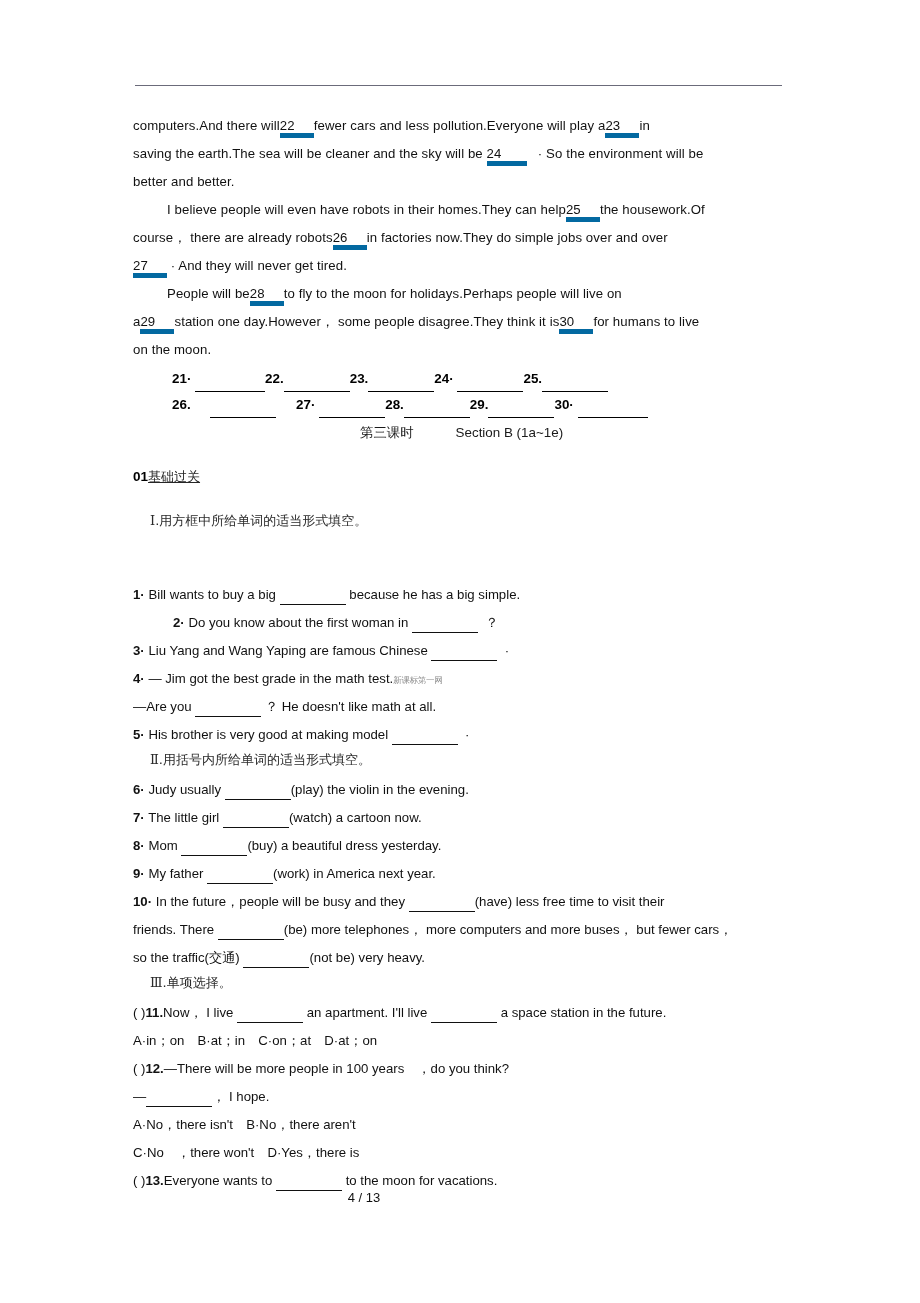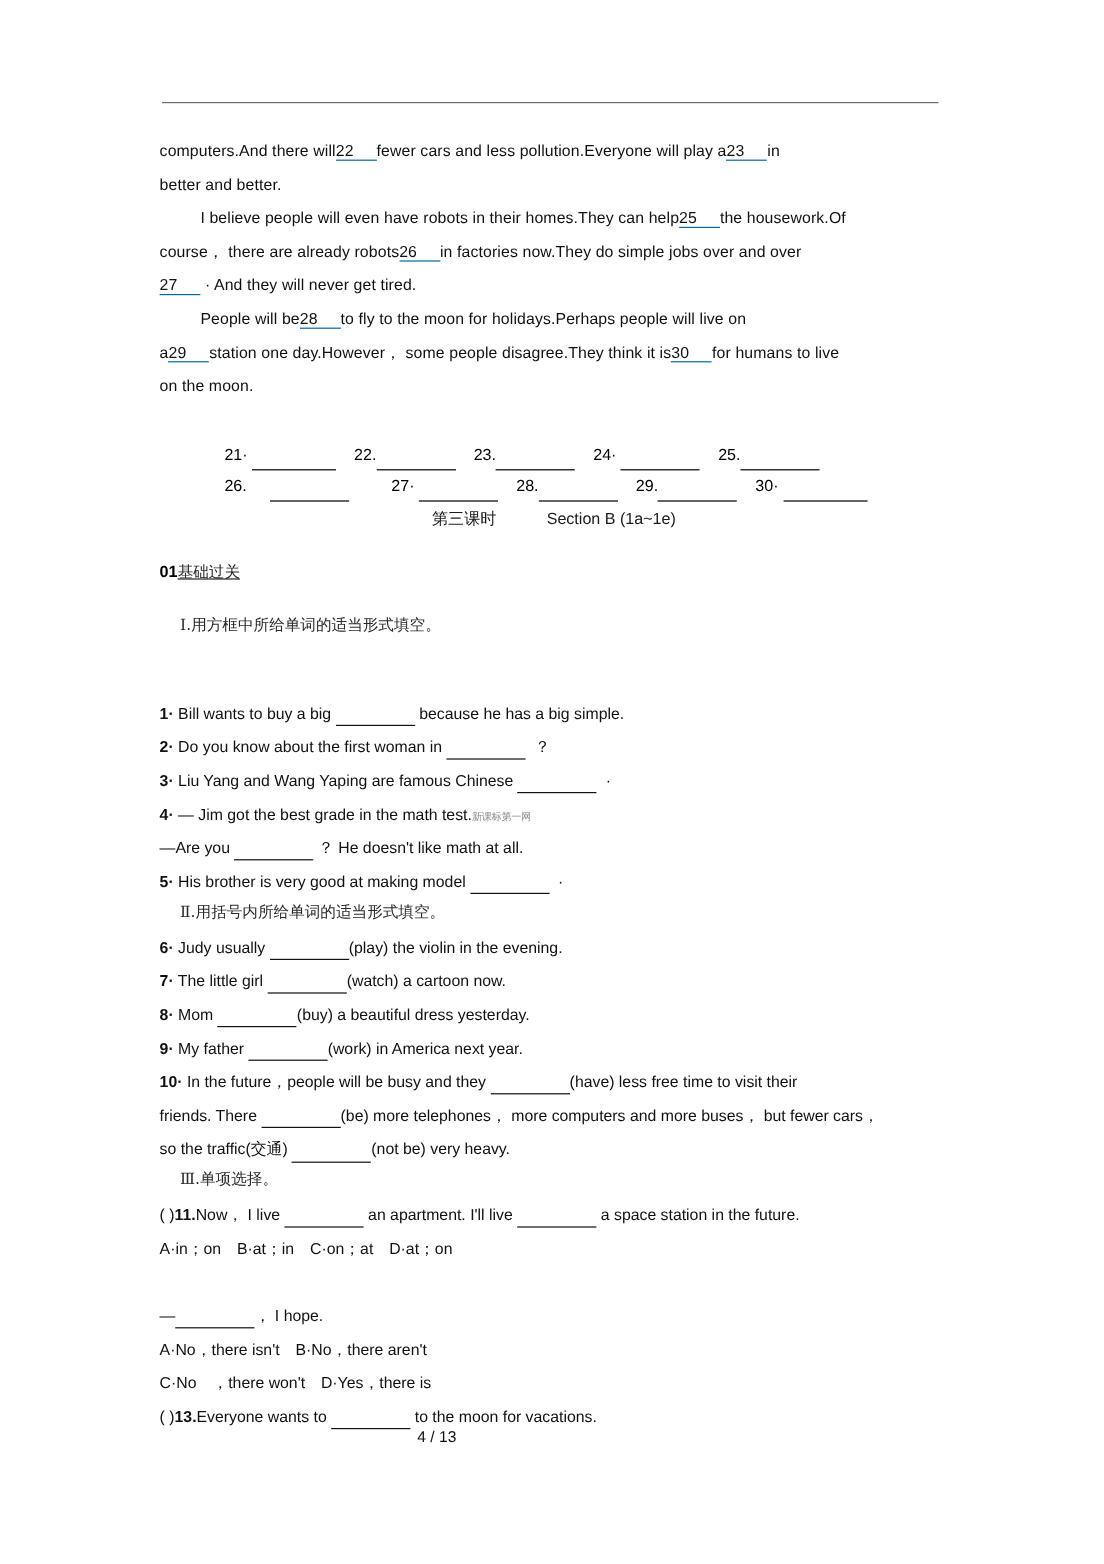--- a/index.html
+++ b/index.html
@@ -48,21 +48,21 @@
     text-align-last: left;
     margin: 0;
     color: #111;
     letter-spacing: 0.1px;
   }
   .para.just-all { text-align: justify; }
   .indent { display: inline-block; width: 34px; }
 
   .blk {
     display: inline-block;
-    border-bottom: 1px solid #0369a1;
+    border-bottom: 5px solid #0369a1;
     text-align: right;
     font-size: 13.2px;
     line-height: 14px;
     vertical-align: baseline;
   }
   .blk.w-sm { min-width: 34px; }
   .blk.w-md { min-width: 40px; }
 
   
   .ans-rows {
@@ -71,21 +71,21 @@
     top: 366px;
     width: 600px;
   }
   .ans-row {
     font-size: 13.4px;
     font-weight: bold;
     line-height: 26px;
     white-space: nowrap;
     color: #000;
   }
-  .ans-num { font-weight: normal; margin-left: 15px; }
+  .ans-num { font-weight: bold; }
   .ans-line {
     display: inline-block;
     border-bottom: 1.4px solid #000;
     height: 13px;
     vertical-align: bottom;
   }
   .al-70 { width: 70px; }
   .al-66 { width: 66px; }
   .sp-gap { display: inline-block; width: 16px; }
 
@@ -195,20 +195,21 @@
 <body>
 
 <div class="page">
 
   <div class="header-rule"></div>
 
   <div class="content">
 
     <p class="para just-all"><span>computers.And  there  will</span><span class="blk w-sm">22</span><span>fewer   cars  and  less  pollution.Everyone   will   play   a</span><span class="blk w-sm">23</span><span>in</span></p>
 
+    <p class="para"><span>saving the earth.The sea will be cleaner and the sky will be</span> <span class="blk w-md">24</span> &nbsp;&nbsp;<span>· So the environment will be</span></p>
 
     <p class="para"><span>better and better.</span></p>
 
     <p class="para"><span class="indent"></span><span>I believe people will even have robots in their homes.They can help</span><span class="blk w-sm">25</span><span>the housework.Of</span></p>
 
     <p class="para just-all"><span>course，  there  are  already  robots</span><span class="blk w-sm">26</span><span>in  factories  now.They  do  simple  jobs  over  and  over</span></p>
 
     <p class="para"><span class="blk w-sm">27</span> <span>· And they will never get tired.</span></p>
 
     <p class="para just-all"><span class="indent"></span><span>People  will   be</span><span class="blk w-sm">28</span><span>to  fly  to  the  moon  for  holidays.Perhaps  people  will   live  on</span></p>
@@ -246,21 +247,21 @@
   </div>
 
 
   <div class="q" style="top:585px;">
     <span class="qnum">1·</span>
     <span>Bill wants to buy a big</span>
     <span class="qblank"></span>
     <span>because he has a big simple.</span>
   </div>
 
-  <div class="q" style="top:613px;">
+  <div class="q" style="top:613px;margin-left:40px;">
     <span class="qnum">2·</span>
     <span>Do you know about the first woman in</span>
     <span class="qblank"></span>
     &nbsp;<span>？</span>
   </div>
 
   <div class="q" style="top:641px;">
     <span class="qnum">3·</span>
     <span>Liu Yang and Wang Yaping are famous Chinese</span>
     <span class="qblank"></span>
@@ -338,20 +339,23 @@
     <span class="qblank"></span>
     <span>an apartment. I'll live</span>
     <span class="qblank"></span>
     <span>a space station in the future.</span>
   </div>
 
   <div class="opts" style="top:1031px;">
     <span>A·in；on　B·at；in　C·on；at　D·at；on</span>
   </div>
 
+  <div class="q" style="top:1059px;">
+    <span class="paren">(        )</span><span class="qnum">12.</span><span>—There will be more people in 100 years　，do you think?</span>
+  </div>
 
   <div class="q" style="top:1087px;">
     <span>—</span><span class="qblank"></span><span>， I hope.</span>
   </div>
 
   <div class="opts" style="top:1115px;">
     <span>A·No，there isn't　B·No，there aren't</span>
   </div>
 
   <div class="opts" style="top:1143px;">

